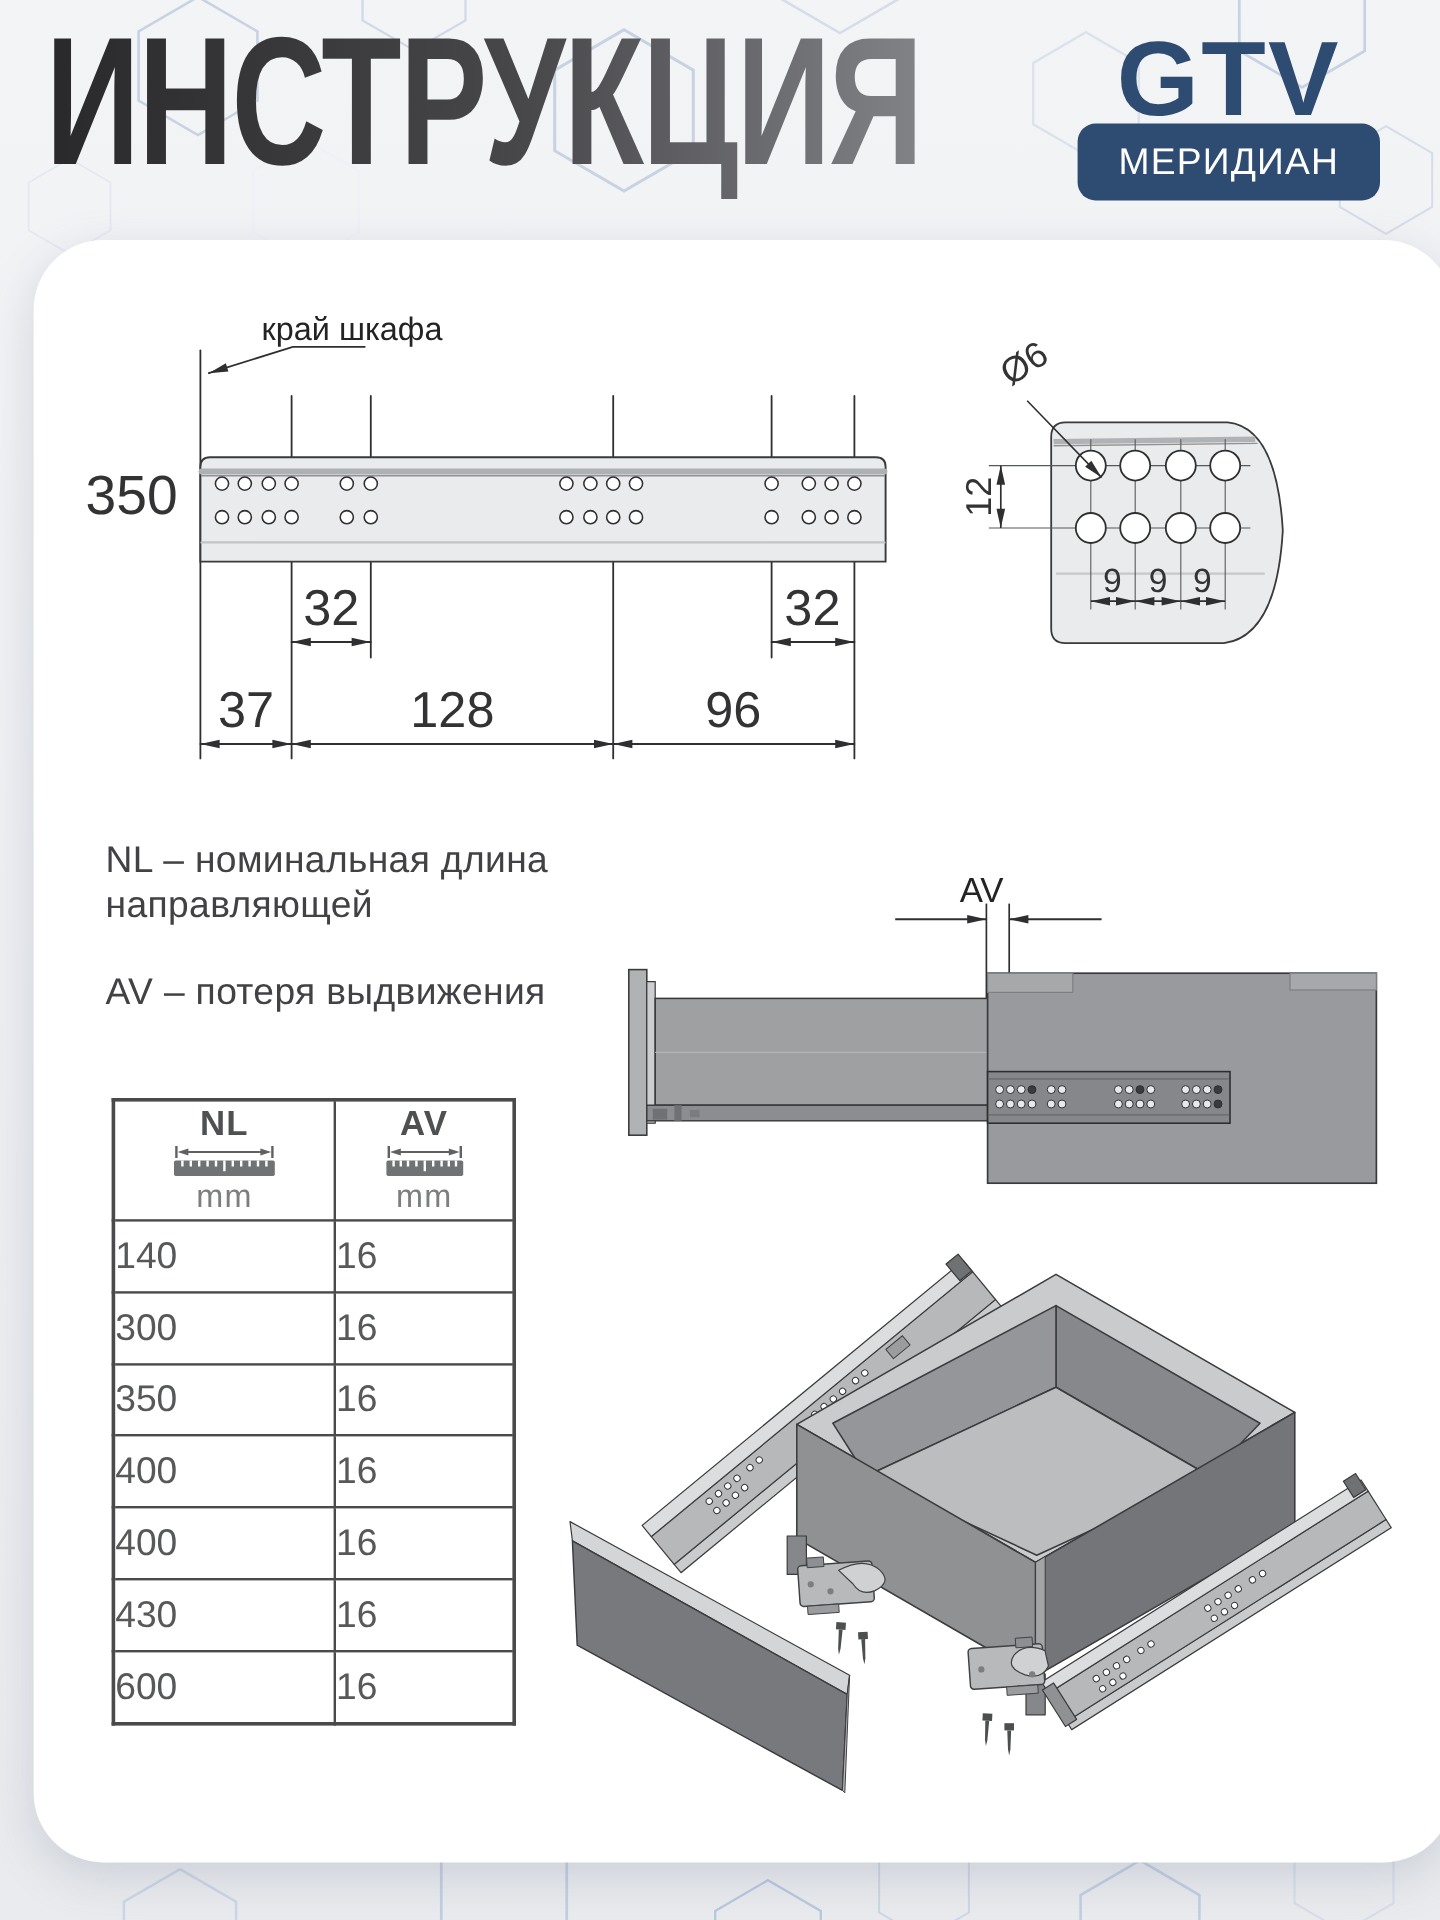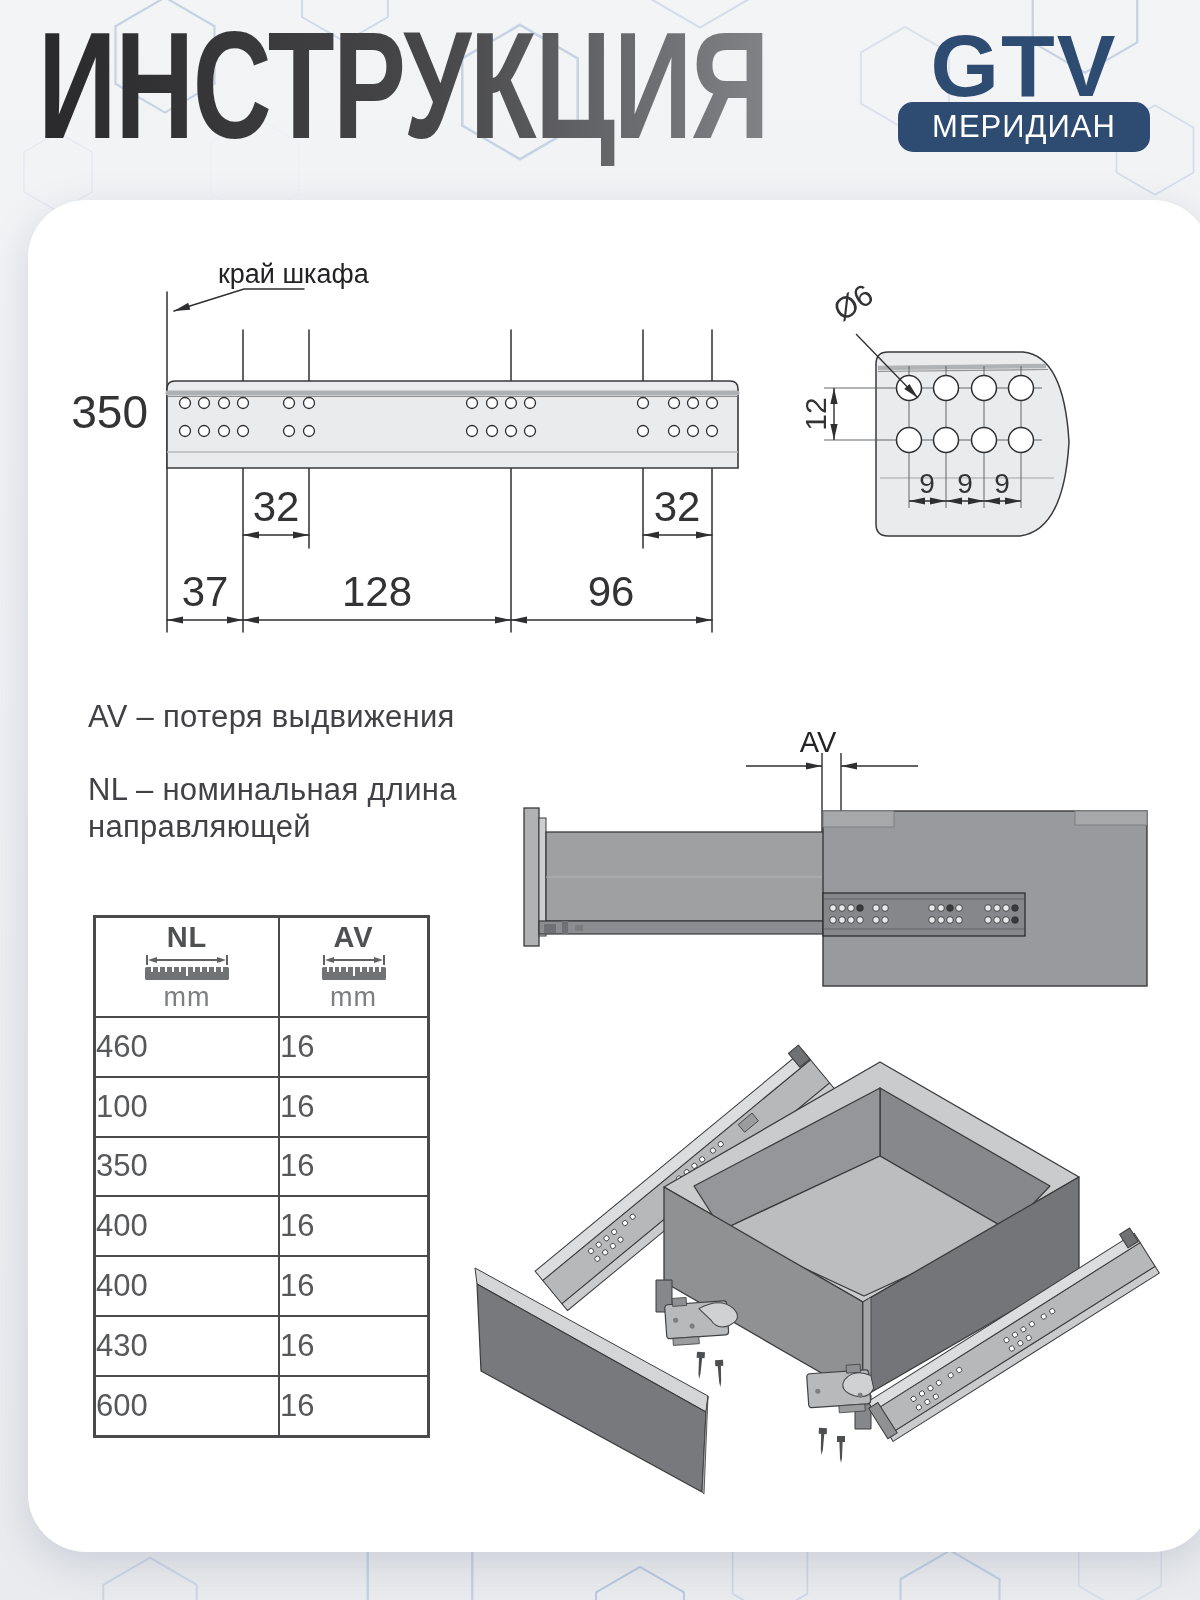--- a/index.html
+++ b/index.html
@@ -14,21 +14,21 @@
     position:absolute;left:38px;top:6px;margin:0;
     font-size:152px;line-height:1.05;font-weight:800;letter-spacing:-2px;
     color:#3a3a3c;
     background:linear-gradient(90deg,#29292b 0%,#48484b 55%,#828387 100%);
     -webkit-background-clip:text;background-clip:text;
     -webkit-text-fill-color:transparent;
     transform:scaleX(.72);transform-origin:left top;white-space:nowrap;
   }
   .logo{position:absolute;left:898px;top:24px;width:252px;text-align:center;}
   .logo-badge{
-    margin-top:-4px;background:#2e4b72;border-radius:15px;height:50px;
+    margin-top:-4px;background:#2e4b72;border-radius:15px;height:64px;
     display:flex;align-items:center;justify-content:center;
     color:#ffffff;font-size:31px;letter-spacing:1px;font-weight:500;text-align:center;
   }
   
   .card{
     position:absolute;left:28px;top:200px;width:1183px;height:1352px;
     background:#ffffff;border-radius:58px;
     box-shadow:0 12px 38px rgba(100,110,135,.22);
     overflow:hidden;
   }
@@ -381,22 +381,22 @@
         <g transform="translate(841,1436)">
             <rect x="-4" y="0" width="8" height="6"></rect>
             <path d="M-1.6,6 L1.6,6 L1,22 L0,27 L-1,22 Z"></path>
           </g>
       </g>
     </g>
   </svg>
 </div>
 
 <div class="legend">
+  <p><span>NL – номинальная длина</span><br><span>направляющей</span></p>
   <p>AV – потеря выдвижения</p>
-  <p><span>NL – номинальная длина</span><br><span>направляющей</span></p>
 </div>
 
 <table class="sizes">
   <thead>
     <tr>
       <th>
         <div class="col-head">
           <span class="cl">NL</span>
           <svg width="86" height="26" viewBox="0 0 86 26">
             <line x1="3" y1="0" x2="3" y2="10" stroke="#5f6163" stroke-width="2"></line>
@@ -444,25 +444,25 @@
               <line x1="59" y1="12" x2="59" y2="17"></line>
             </g>
           </svg>
           <span class="unit">mm</span>
         </div>
       </th>
     </tr>
   </thead>
   <tbody>
       <tr>
-        <td>460</td>
-        <td>16</td>
-      </tr>
-      <tr>
-        <td>100</td>
+        <td>140</td>
+        <td>16</td>
+      </tr>
+      <tr>
+        <td>300</td>
         <td>16</td>
       </tr>
       <tr>
         <td>350</td>
         <td>16</td>
       </tr>
       <tr>
         <td>400</td>
         <td>16</td>
       </tr>

